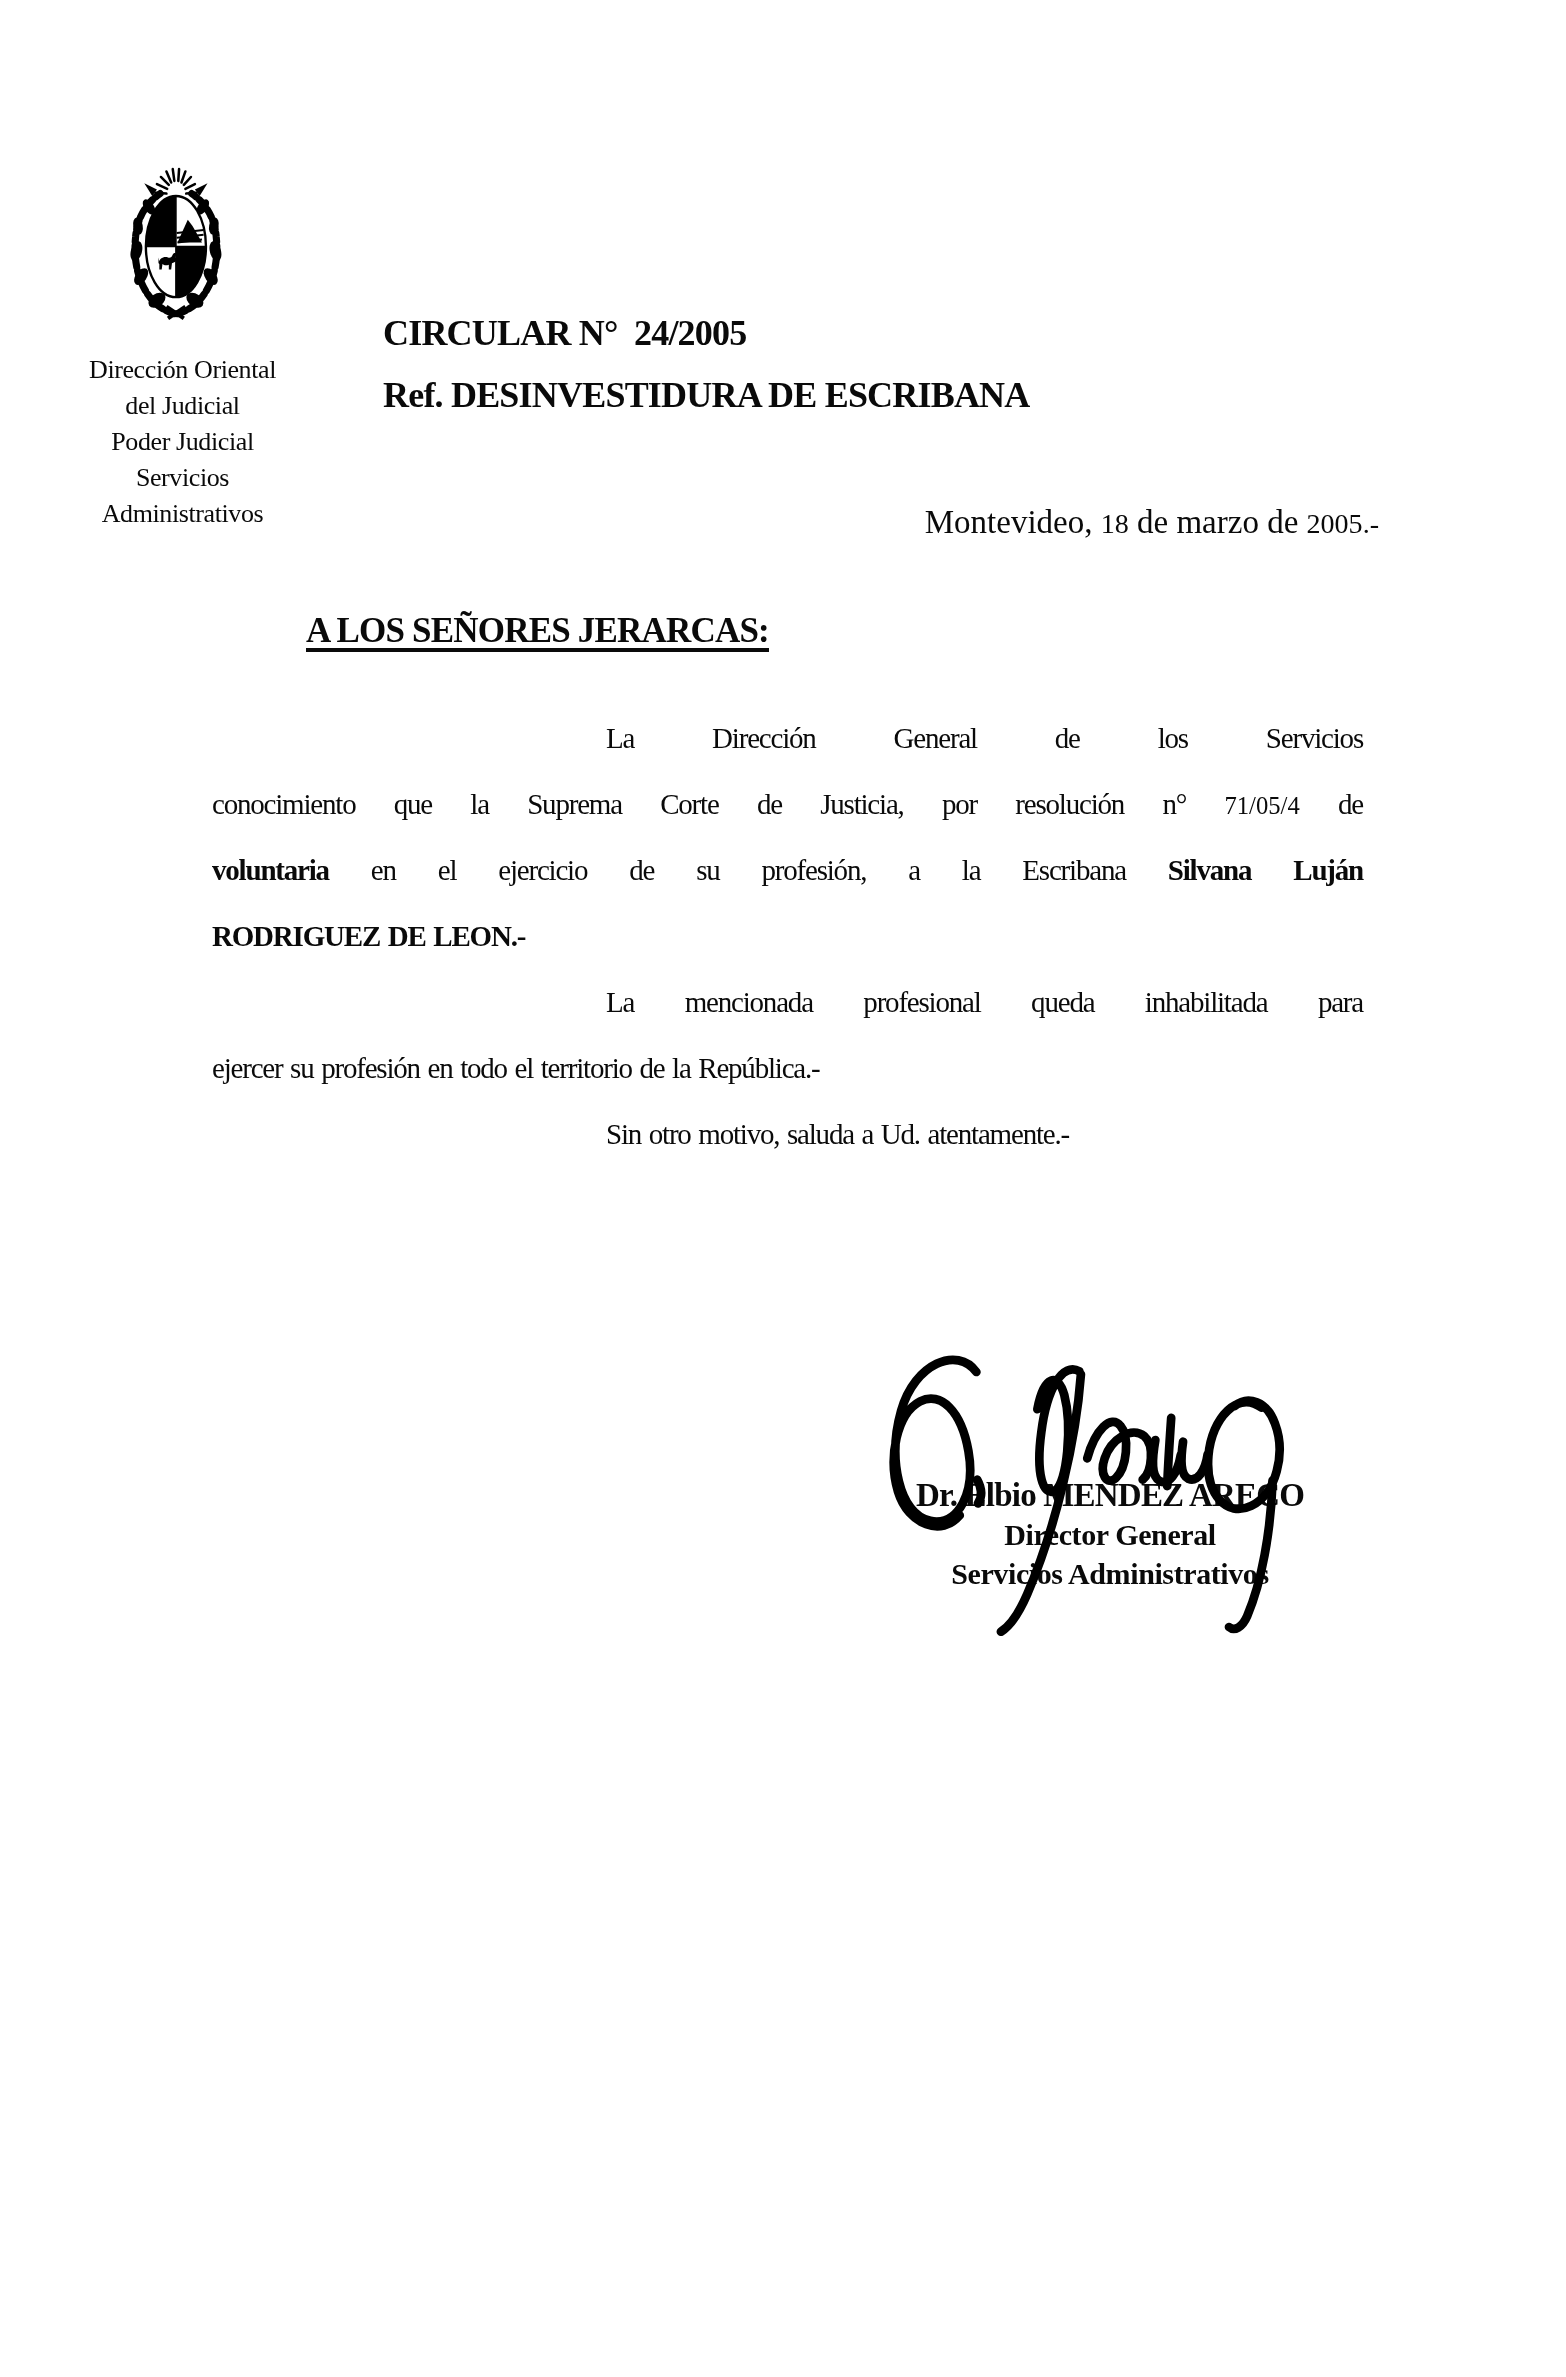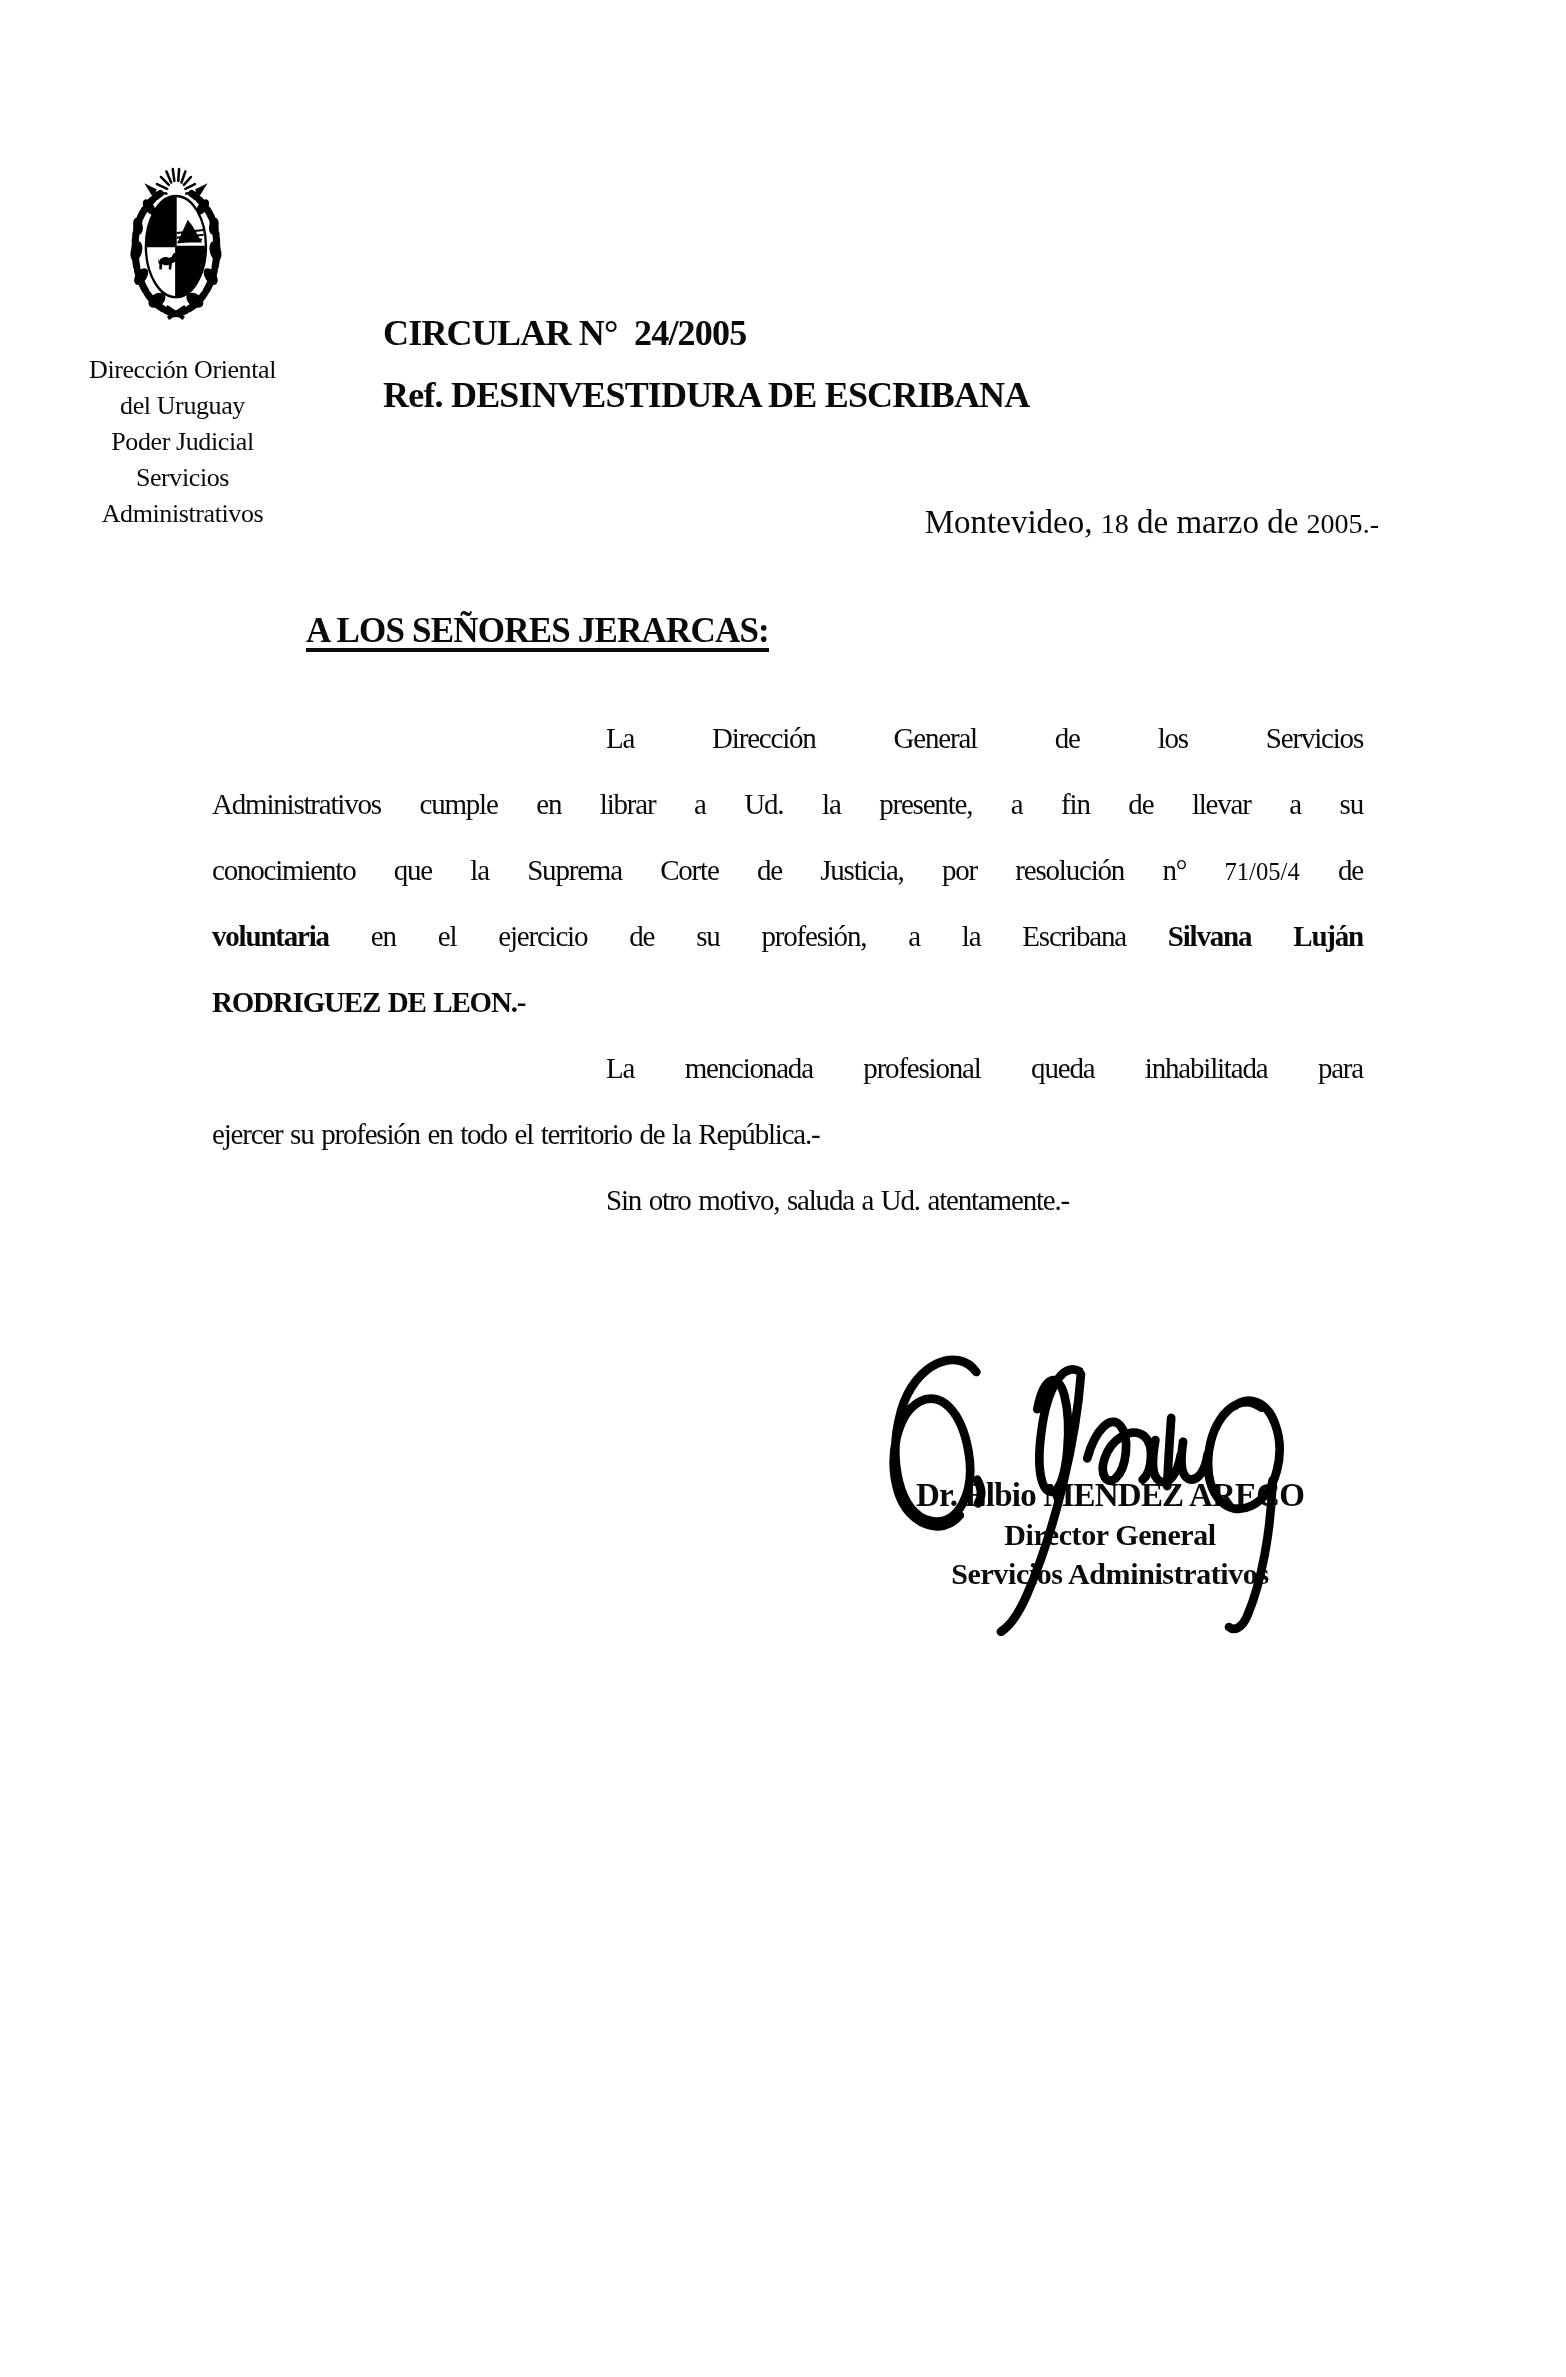--- a/index.html
+++ b/index.html
@@ -111,36 +111,35 @@
     <g stroke="#000" stroke-width="2.5">
       <line x1="65" y1="95" x2="99" y2="91"></line>
       <line x1="65" y1="101" x2="99" y2="97"></line>
       <line x1="66" y1="107" x2="97" y2="103"></line>
     </g>
     <path d="M42,133 c1,-6 7,-9 12,-7 c3,1 5,-1 6,-4 c2,-3 5,-2 4,1 l-1,3 c3,2 2,5 -1,6 l-3,1 -1,8 -3,0 0,-6 c-3,1 -6,1 -8,-1 l-1,7 -3,0 0,-7 c-2,-2 -2,-4 -1,-8 z" fill="#000"></path>
   </svg>
 
   <div class="org">
     <div>Dirección Oriental</div>
-    <div>del Uruguay</div>
+    <div>del Judicial</div>
     <div>Poder Judicial</div>
     <div>Servicios</div>
     <div>Administrativos</div>
   </div>
 
   <div class="hdr hdr-circular">CIRCULAR N°  24/2005</div>
   <div class="hdr hdr-ref">Ref. DESINVESTIDURA DE ESCRIBANA</div>
 
   <div class="dateline"><span>Montevideo, </span><span class="num">18</span><span> de marzo de </span><span class="num">2005.-</span></div>
 
   <div class="addressee">A LOS SEÑORES JERARCAS:</div>
 
   <div class="body-block">
     <div class="bline just indent"><span>La Dirección General de los Servicios</span></div>
-    <div class="bline just"><span>Administrativos cumple en librar a Ud. la presente, a fin de llevar a su</span></div>
     <div class="bline just"><span>conocimiento que la Suprema Corte de Justicia, por resolución n° </span><span class="num">71/05/4</span><span> de</span></div>
     <div class="bline just"><span class="b">voluntaria</span><span> en el ejercicio de su profesión, a la Escribana </span><span class="b">Silvana Luján</span></div>
     <div class="bline"><span class="b">RODRIGUEZ DE LEON.-</span></div>
     <div class="bline just indent"><span>La mencionada profesional queda inhabilitada para</span></div>
     <div class="bline"><span>ejercer su profesión en todo el territorio de la República.-</span></div>
     <div class="bline indent"><span>Sin otro motivo, saluda a Ud. atentamente.-</span></div>
   </div>
 
   <div class="sig-text">
     <div class="sig-name">Dr. Elbio MENDEZ ARECO</div>

